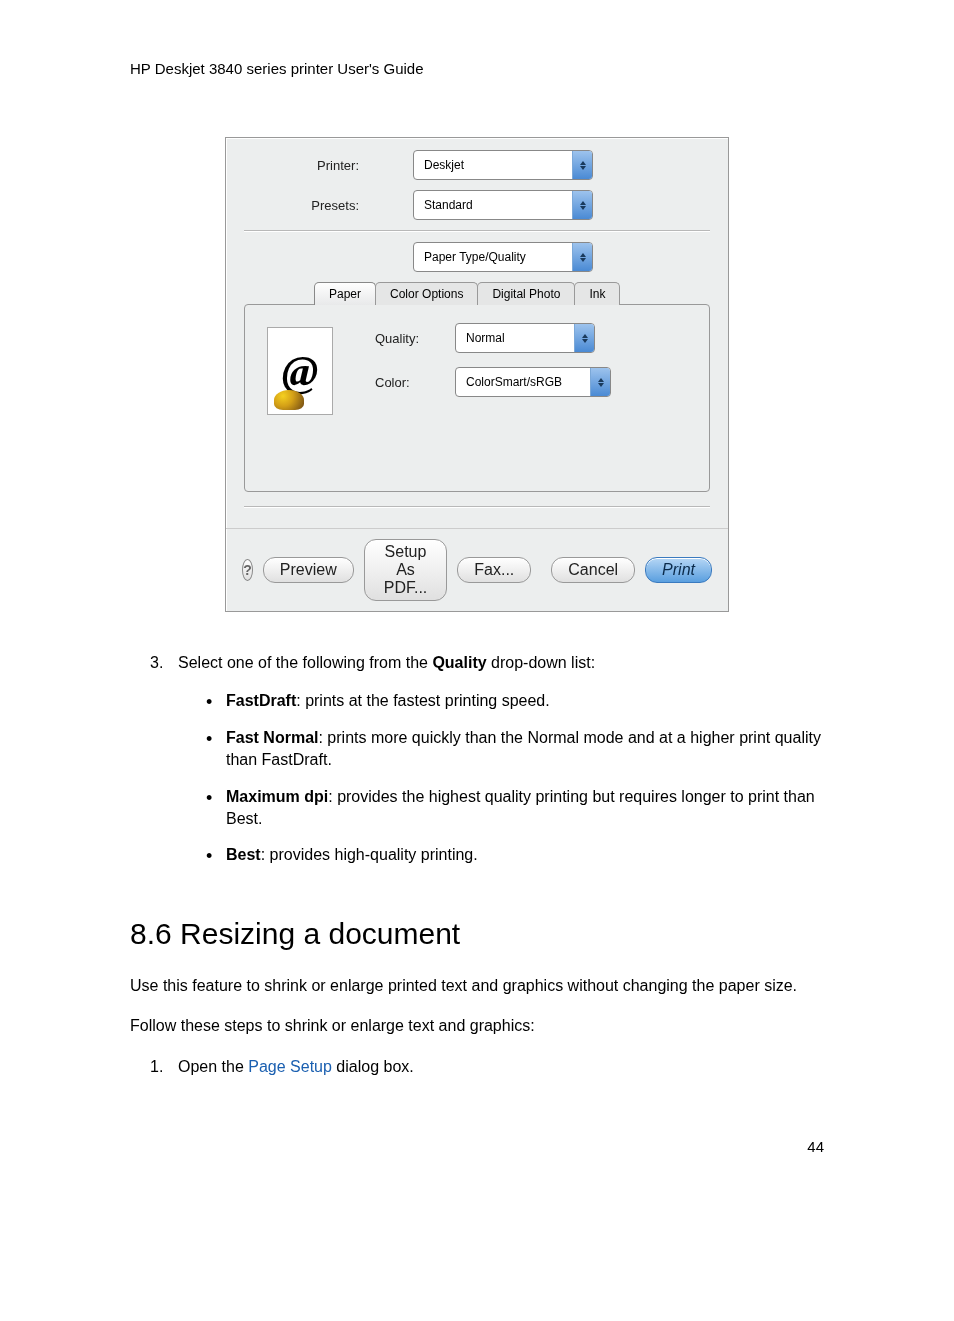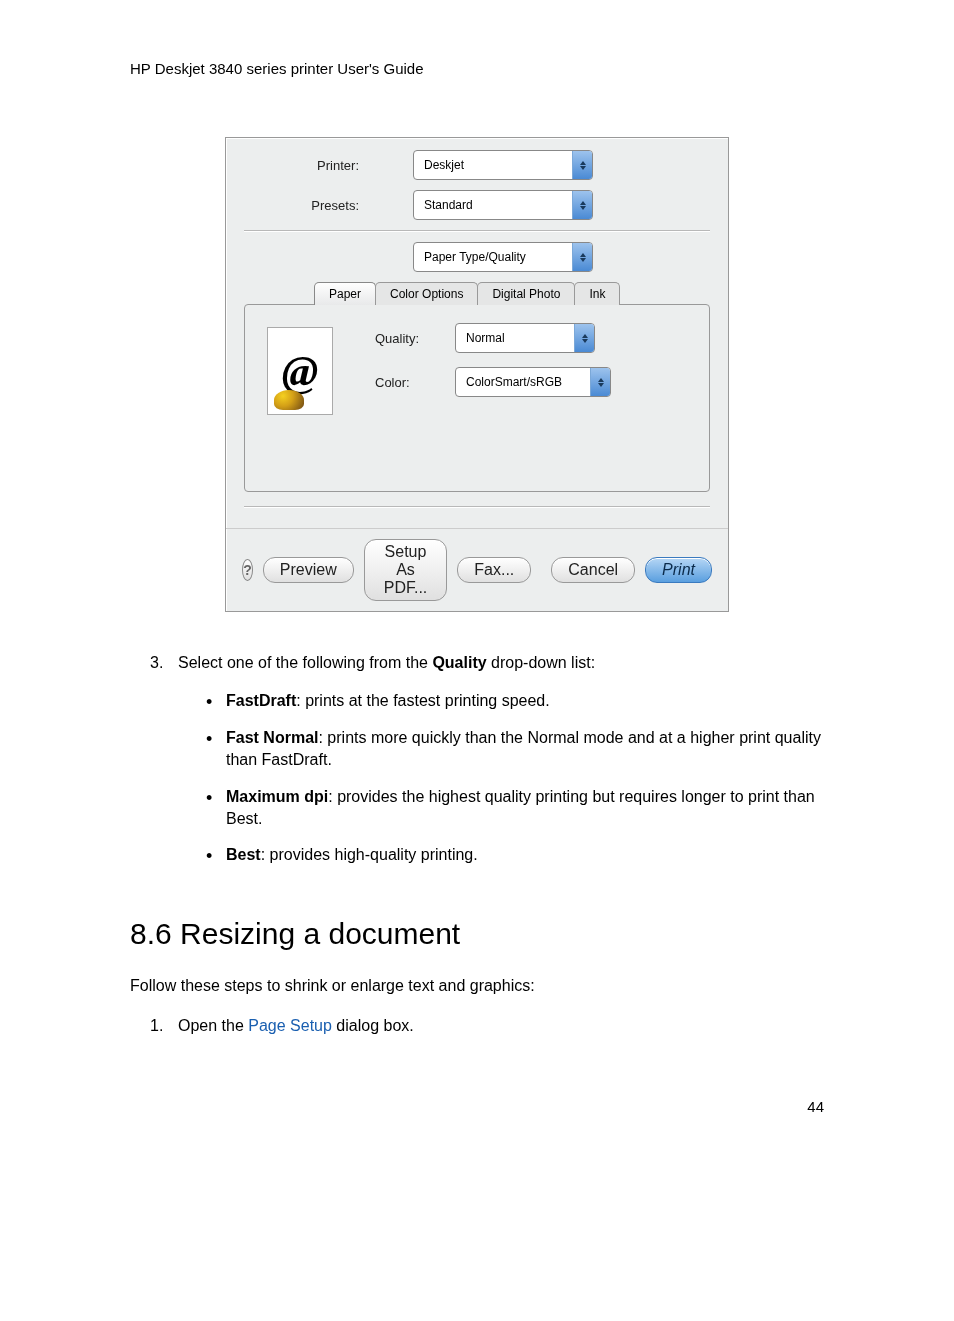--- a/index.html
+++ b/index.html
@@ -317,20 +317,21 @@
       <ul class="bullet-list" style="margin-top:16px">
         <li><span class="bold">FastDraft</span><span>: prints at the fastest printing speed.</span></li>
         <li><span class="bold">Fast Normal</span><span>: prints more quickly than the Normal mode and at a higher print quality than FastDraft.</span></li>
         <li><span class="bold">Maximum dpi</span><span>: provides the highest quality printing but requires longer to print than Best.</span></li>
         <li><span class="bold">Best</span><span>: provides high-quality printing.</span></li>
       </ul>
     </div>
   </div>
 
   <h2 class="section-heading">8.6  Resizing a document</h2>
+  <p class="para">Use this feature to shrink or enlarge printed text and graphics without changing the paper size.</p>
   <p class="para">Follow these steps to shrink or enlarge text and graphics:</p>
   <div class="step-row">
     <div class="step-num">1.</div>
     <div class="step-body">
       <span>Open the </span><span class="link">Page Setup</span><span> dialog box.</span>
     </div>
   </div>
 </div>
 
 <div class="page-num">44</div>

